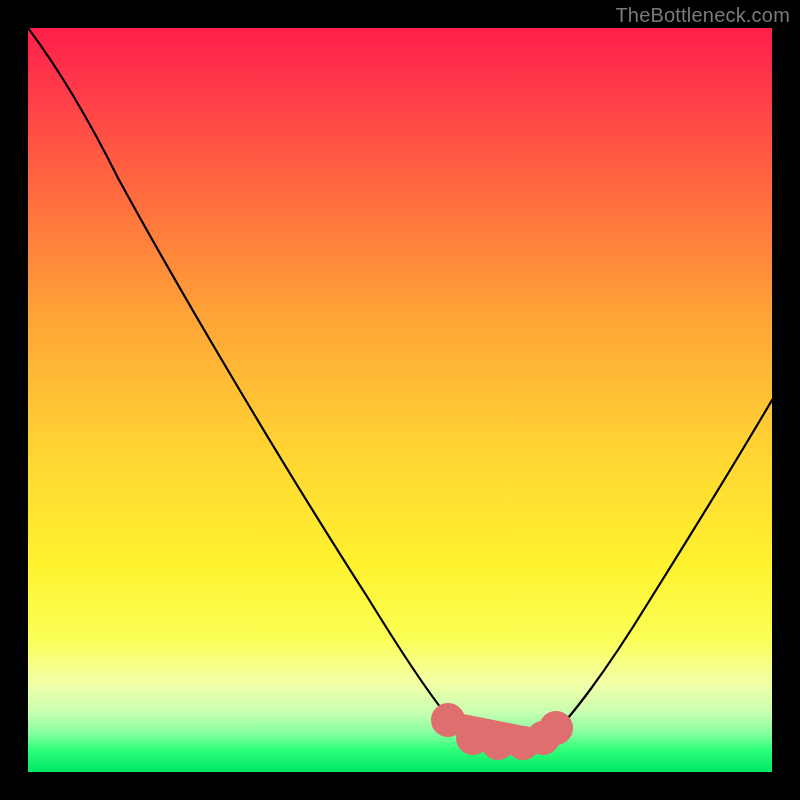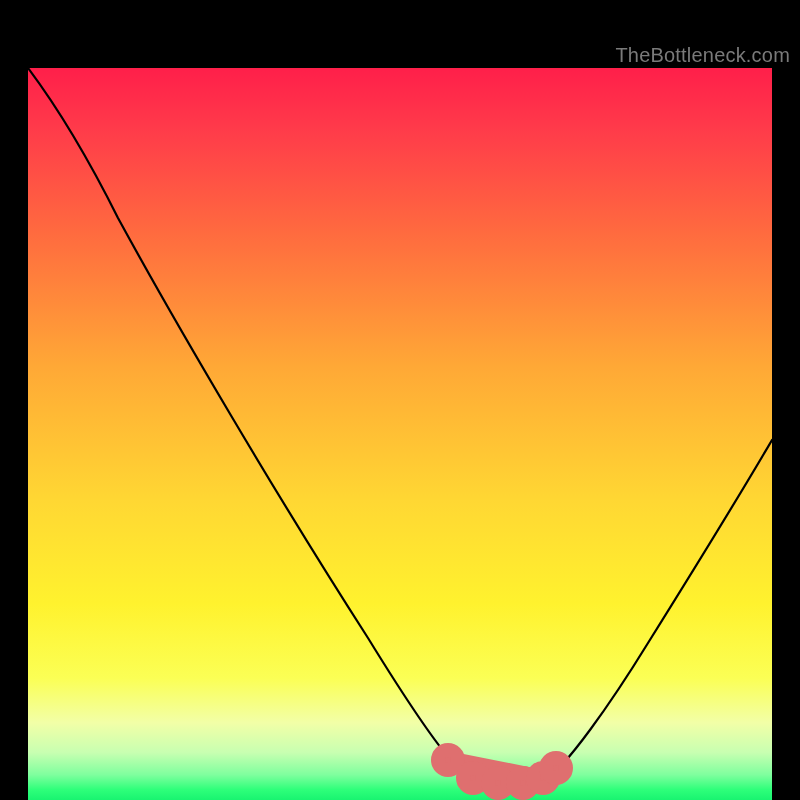--- a/index.html
+++ b/index.html
@@ -9,21 +9,20 @@
     height: 800px;
     background: #000;
     overflow: hidden;
     font-family: Arial, Helvetica, sans-serif;
   }
   .stage {
     position: relative;
     width: 800px;
     height: 624px;
     background: #000;
-    margin-top: 40px;
   }
   .plot {
     position: absolute;
     left: 28px;
     top: 28px;
     width: 744px;
     height: 744px;
     overflow: hidden;
   }
   .gradient {

